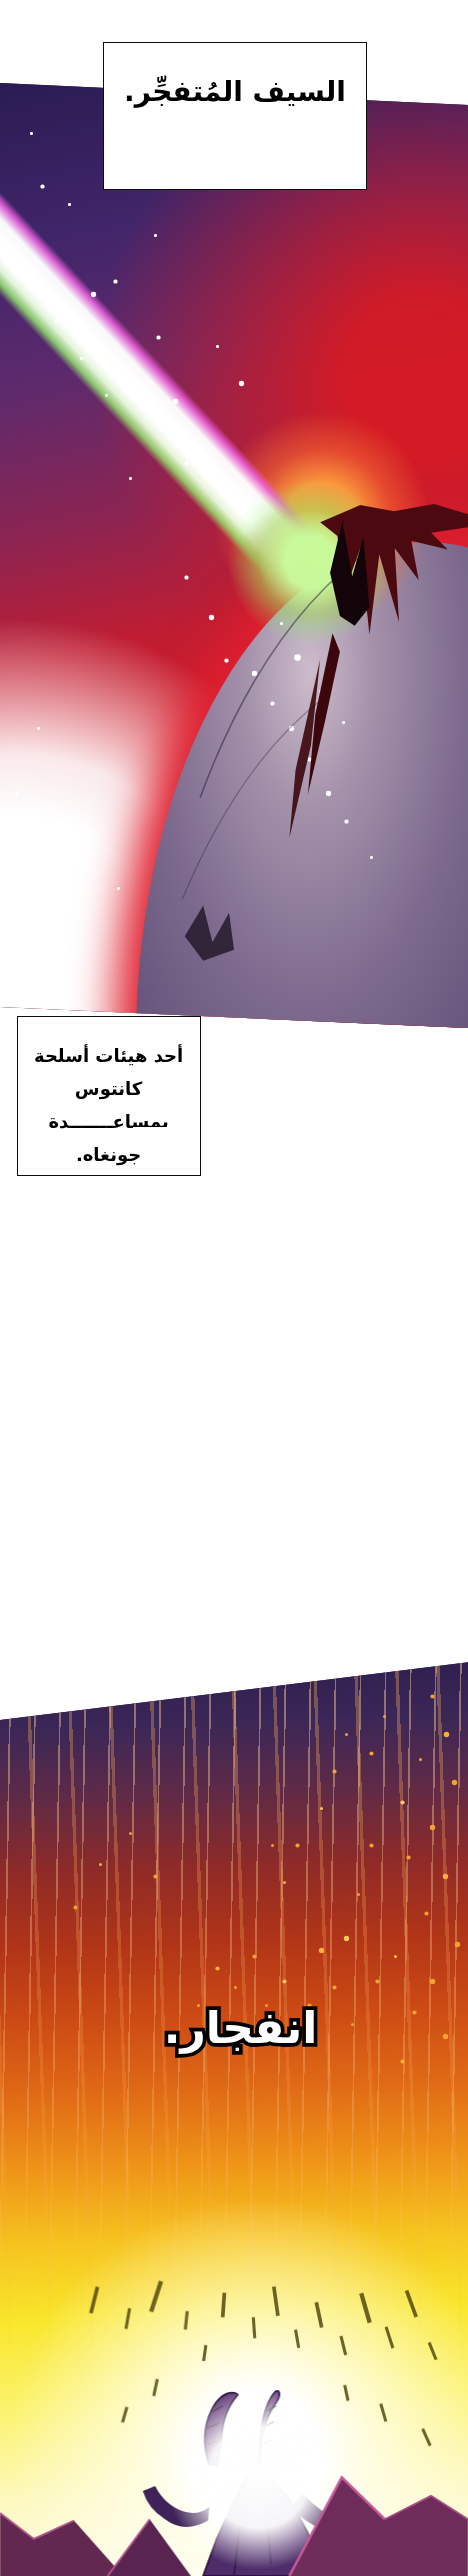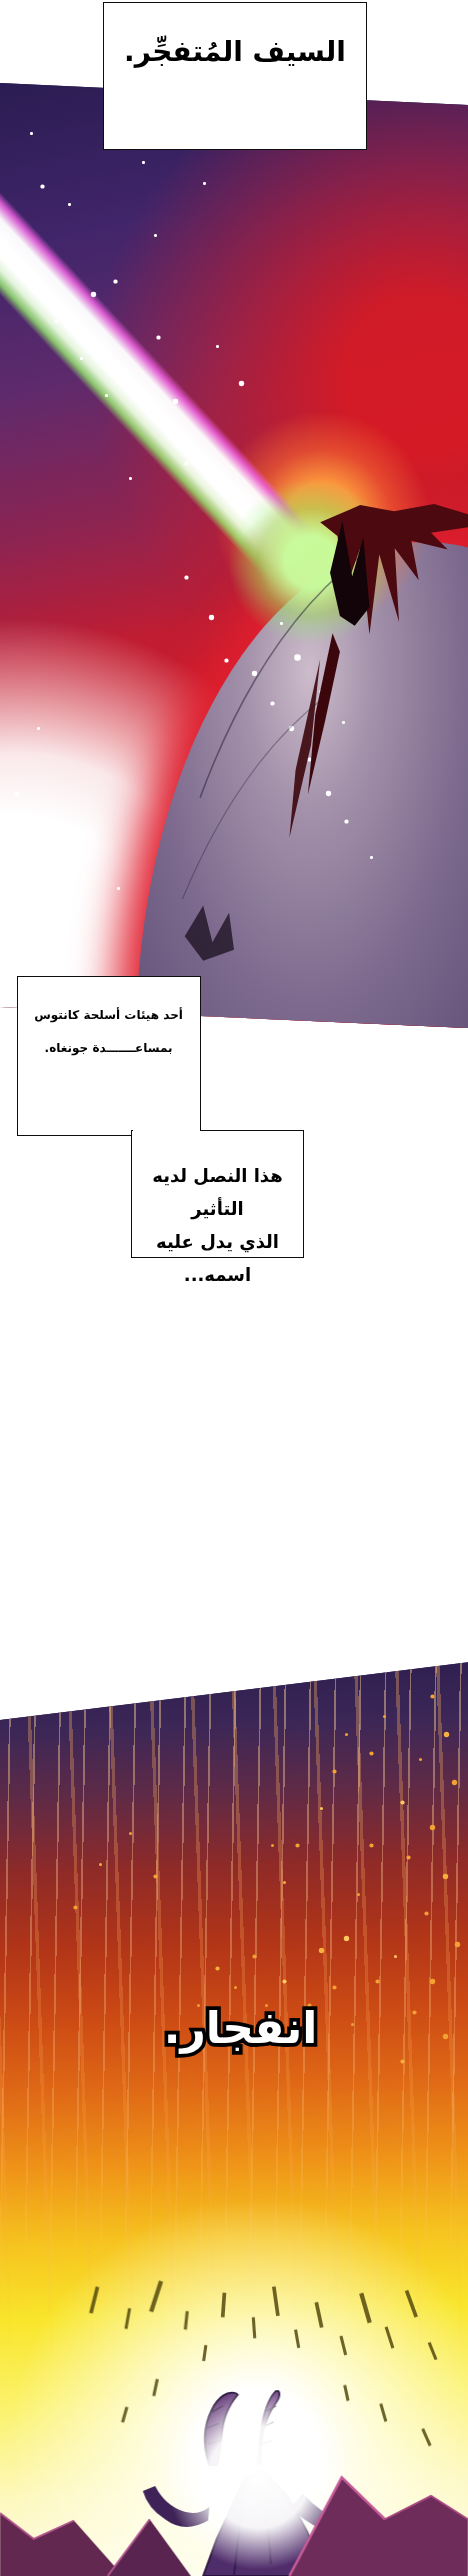--- a/index.html
+++ b/index.html
@@ -71,24 +71,24 @@
       15.4px 712px 0 0.6px #fff, 59px 749px 0 0 #fff, 86px 776px 0 0.6px #fff,
       117px 807px 0 0 #fff, 280px 542px 0 0 #fff, 296px 576px 0 1.8px #fff,
       320px 610px 0 0.6px #fff, 342px 641px 0 0 #fff, 105px 314px 0 0 #fff,
       80px 277px 0 0 #fff, 55px 240px 0 0.6px #fff, 154px 154px 0 0 #fff;
   }
   #panel1 svg{left:0;top:0;}
 
   
   .bubble{
     background:#ffffff;border:1.8px solid #0d0d0d;color:#000;box-sizing:border-box;
-    text-align:center;font-weight:bold;direction:rtl;
+    text-align:center;font-weight:bold;direction:rtl;margin-top:40px;
   }
   #bubble1{left:103px;top:1.8px;width:264px;height:148px;padding-top:32px;font-size:28px;z-index:5;}
-  #bubble2{left:16.6px;top:976px;width:184px;height:160px;padding-top:22px;font-size:12px;line-height:33px;z-index:5;}
+  #bubble2{left:16.6px;top:976px;width:184px;height:160px;padding-top:22px;font-size:18px;line-height:33px;z-index:5;}
   #bubble3{left:131px;top:1130px;width:173px;height:128px;padding-top:28px;font-size:18px;line-height:33px;z-index:5;}
   #bubble-patch{left:133px;top:1127px;width:67px;height:10.5px;background:#ffffff;z-index:6;}
 
   
   #panel2{
     left:0;top:1658px;width:468px;height:918px;
     clip-path:polygon(0 62px,468px 4.3px,468px 918px,0 918px);
     background:#2a1d4e;
   }
   .p2-bg{
@@ -175,24 +175,20 @@
 
   <div id="bubble1" class="abs bubble">
     <span>السيف المُتفجِّر.</span>
   </div>
 
   <div id="bubble2" class="abs bubble">
     <div>أحد هيئات أسلحة كانتوس</div>
     <div>بمساعـــــــدة جونغاه.</div>
   </div>
 
-  <div id="bubble3" class="abs bubble">
-    <div>هذا النصل لديه التأثير</div>
-    <div>الذي يدل عليه اسمه...</div>
-  </div>
   <div id="bubble-patch" class="abs"></div>
 
   <div id="panel2" class="abs">
     <div class="abs p2-bg"></div>
     <div class="abs p2-streaks-a"></div>
     <div class="abs p2-streaks-b"></div>
     <div class="abs p2-embers"></div>
     <div class="abs p2-core"></div>
     <svg class="abs" width="468" height="302" viewBox="0 0 760 490">
       <defs>

